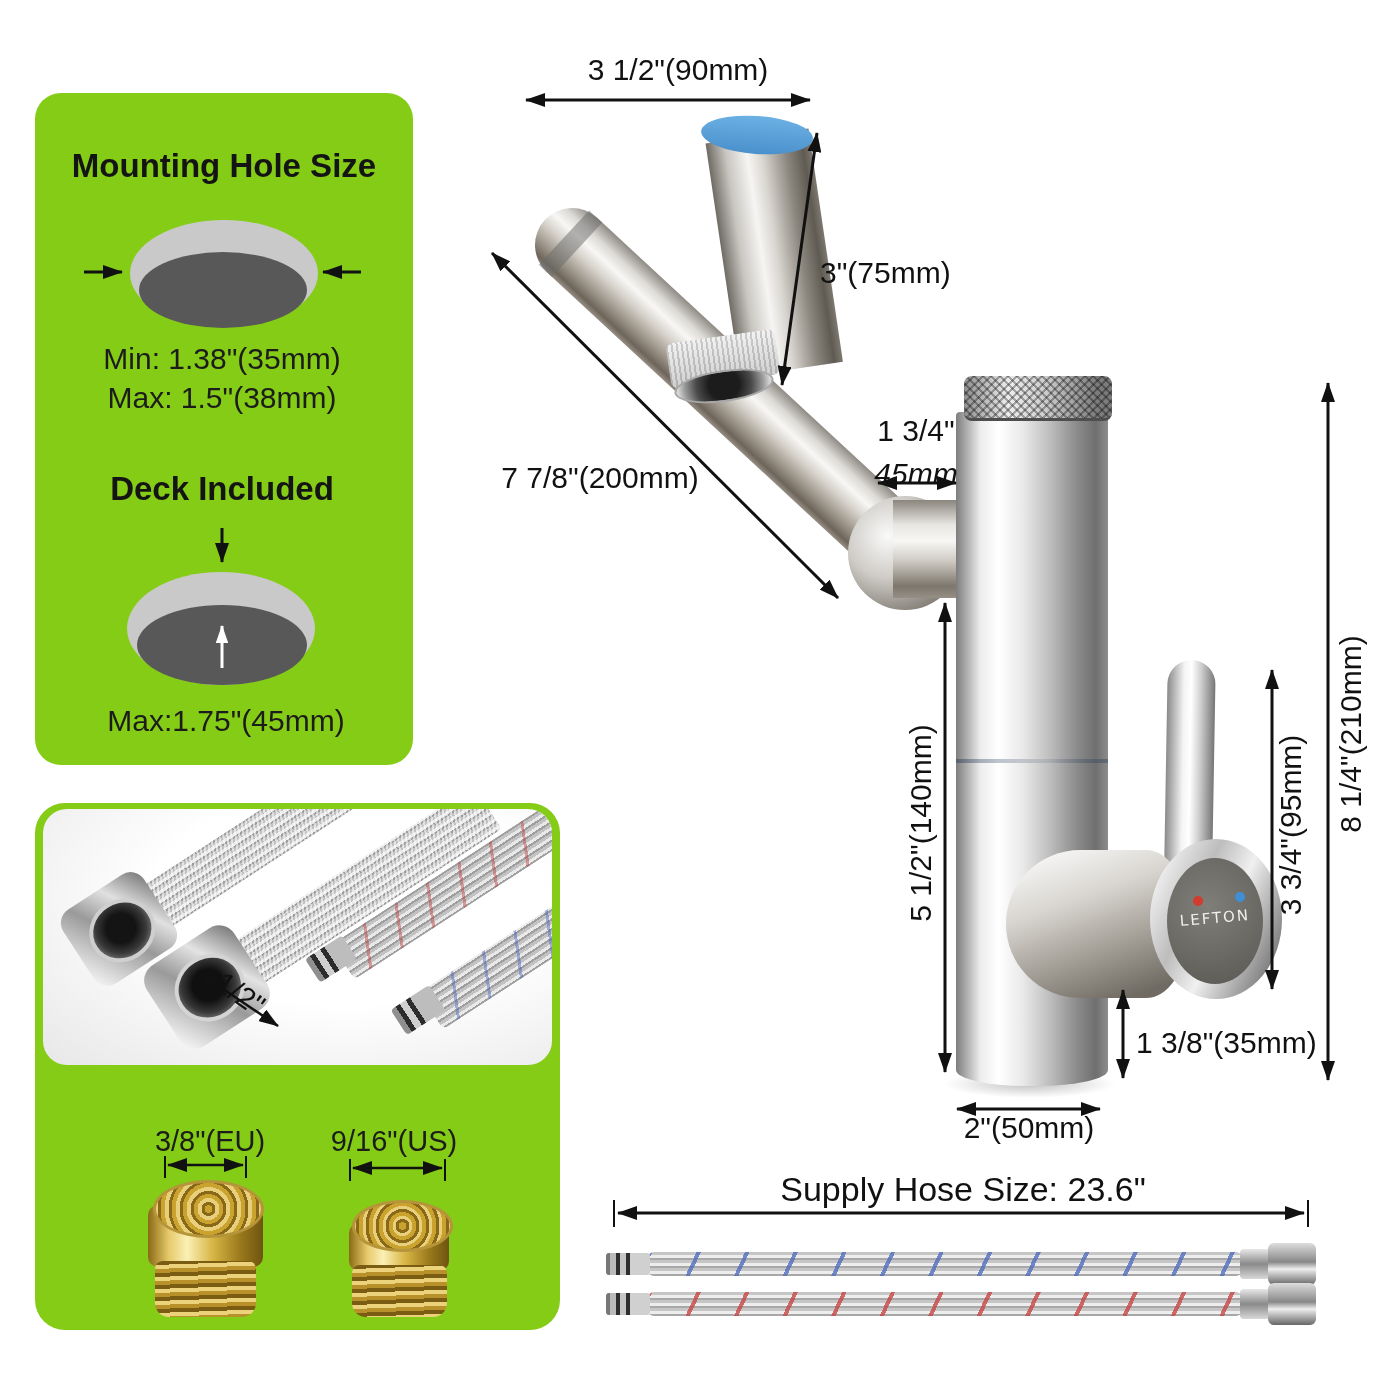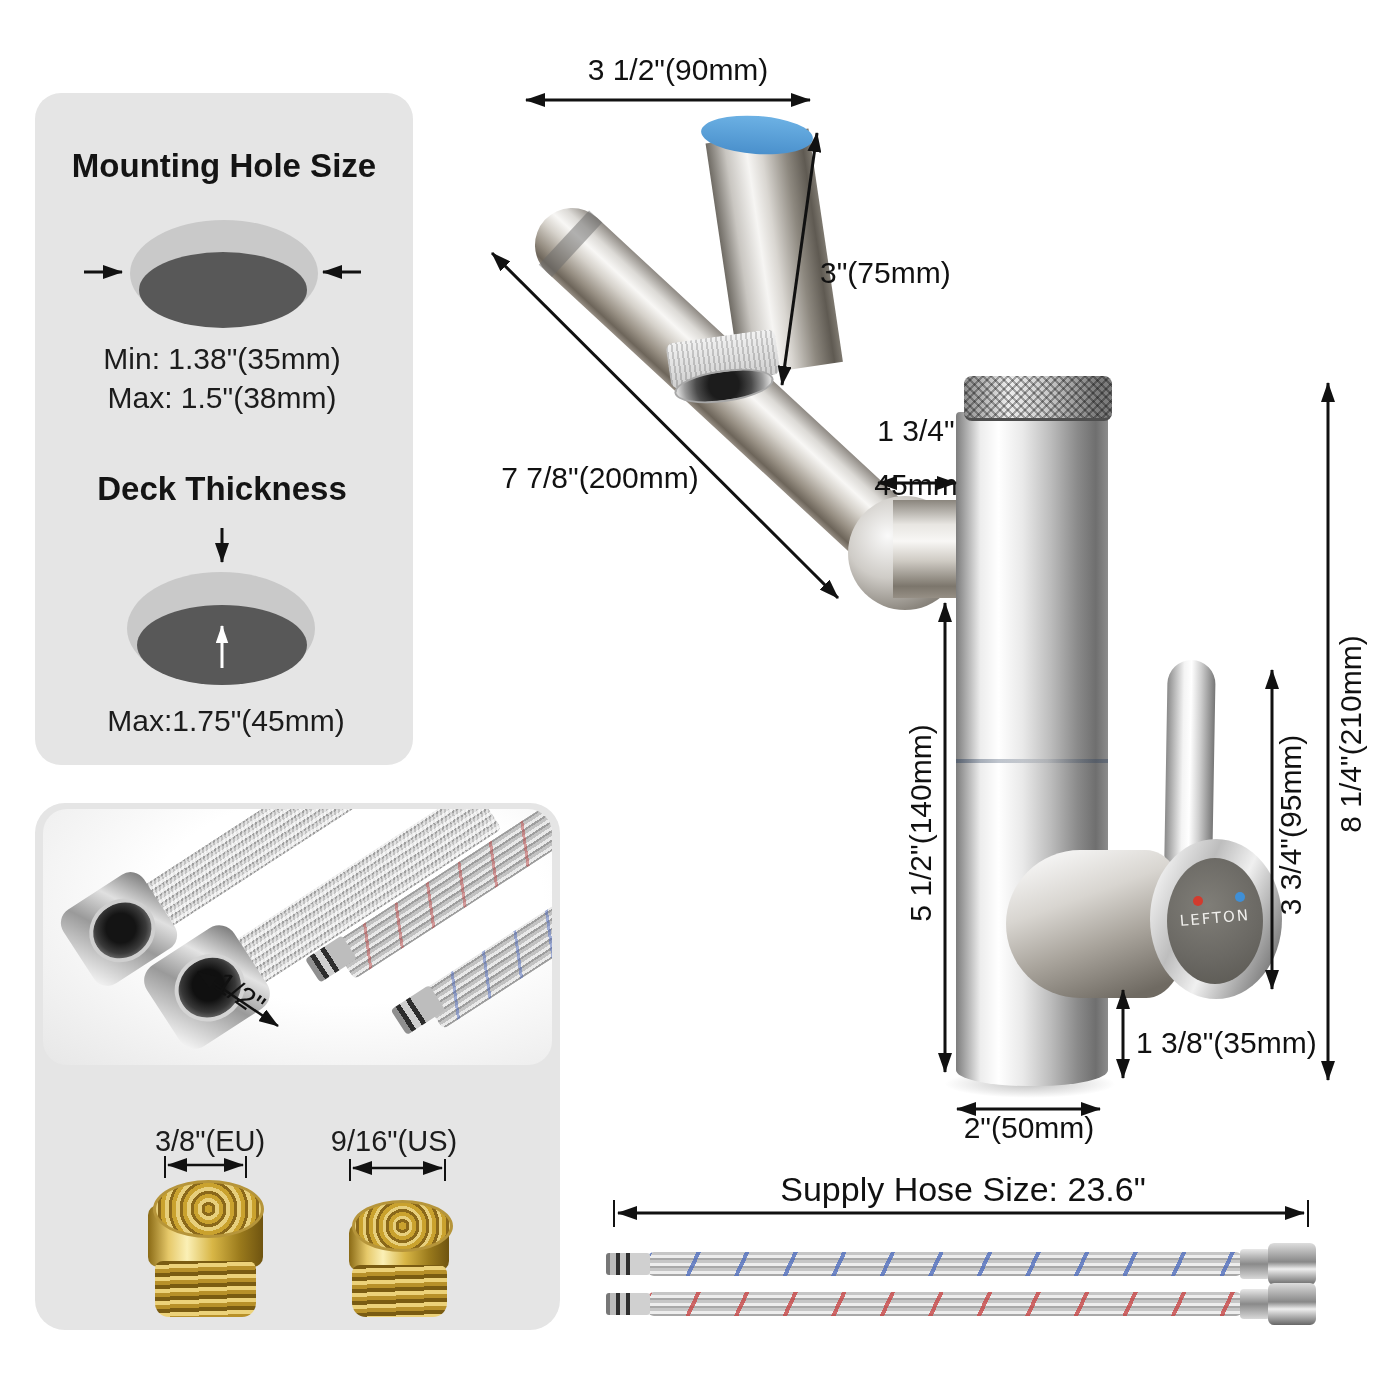--- a/index.html
+++ b/index.html
@@ -1,19 +1,19 @@
 <!DOCTYPE html>
 <html><head>
 <meta charset="utf-8">
 <style>
   html,body{margin:0;padding:0;background:#fff;}
   .stage{position:relative;width:1400px;height:1400px;background:#fff;overflow:hidden;
          font-family:"Liberation Sans",sans-serif;color:#111;}
   .abs{position:absolute;}
-  .panel{position:absolute;background:#e5e5e5;border-radius:26px;}
+  .panel{position:absolute;background:#84cc16;border-radius:26px;}
   .ttl{position:absolute;font-weight:bold;font-size:33px;white-space:nowrap;
        transform:translate(-50%,-50%);color:#141414;}
   .lbl{position:absolute;font-size:30px;white-space:nowrap;transform:translate(-50%,-50%);color:#1c1c1c;}
   .dim{position:absolute;font-size:30px;white-space:nowrap;color:#111;}
   .dim.c{transform:translate(-50%,-50%);}
   .dim.rot{transform:translate(-50%,-50%) rotate(-90deg);}
   .ellipse{position:absolute;border-radius:50%;}
   .metal-v{background:linear-gradient(90deg,#7d7d7d 0%,#ededed 16%,#ffffff 28%,#e9e9e9 44%,#bdbdbd 62%,#8a8a8a 80%,#6f6f6f 92%,#8c8c8c 100%);}
   .metal-h{background:linear-gradient(180deg,#8f8a84 0%,#dcdad6 20%,#f8f7f5 36%,#d5d1ca 54%,#978f83 78%,#6d655a 92%,#968e84 100%);}
   .braid{background:
@@ -35,21 +35,21 @@
 
   <div class="panel" style="left:35px;top:93px;width:378px;height:672px;">
     <div class="ttl txt" style="left:189px;top:73px;">Mounting Hole Size</div>
 
     <div class="ellipse" style="left:95px;top:127px;width:188px;height:107px;background:#c9c9c9;"></div>
     <div class="ellipse" style="left:104px;top:159px;width:168px;height:76px;background:#585858;"></div>
 
     <div class="lbl txt" style="left:187px;top:266px;">Min: 1.38"(35mm)</div>
     <div class="lbl txt" style="left:187px;top:305px;">Max: 1.5"(38mm)</div>
 
-    <div class="ttl txt" style="left:187px;top:396px;">Deck Thickness</div>
+    <div class="ttl txt" style="left:187px;top:396px;">Deck Included</div>
 
     <div class="ellipse" style="left:92px;top:479px;width:188px;height:113px;background:#c9c9c9;"></div>
     <div class="ellipse" style="left:102px;top:512px;width:170px;height:80px;background:#585858;"></div>
 
     <div class="lbl txt" style="left:191px;top:628px;">Max:1.75"(45mm)</div>
   </div>
 
   <div class="panel" style="left:35px;top:803px;width:525px;height:527px;border-radius:30px;">
 
     <div class="abs" style="left:8px;top:6px;width:509px;height:256px;overflow:hidden;border-radius:24px;
@@ -209,21 +209,21 @@
     </g>
     <g stroke="#ffffff" stroke-width="3" fill="none">
       <line x1="222" y1="668" x2="222" y2="626" marker-end="url(#ahw)"></line>
     </g>
   </svg>
 
   <div class="dim c txt" style="left:678px;top:70px;">3 1/2"(90mm)</div>
   <div class="dim txt" style="left:820px;top:256px;">3"(75mm)</div>
   <div class="dim c txt" style="left:600px;top:478px;">7 7/8"(200mm)</div>
   <div class="dim c txt" style="left:916px;top:431px;">1 3/4"</div>
-  <div class="dim c txt" style="left:916px;top:485px;">45mm</div>
+  <div class="dim c txt" style="left:916px;top:474px;font-style:italic;">45mm</div>
   <div class="dim rot txt" style="left:921px;top:823px;">5 1/2"(140mm)</div>
   <div class="dim rot txt" style="left:1291px;top:825px;">3 3/4"(95mm)</div>
   <div class="dim rot txt" style="left:1351px;top:734px;">8 1/4"(210mm)</div>
   <div class="dim txt" style="left:1136px;top:1026px;">1 3/8"(35mm)</div>
   <div class="dim c txt" style="left:1029px;top:1128px;">2"(50mm)</div>
   <div class="dim c txt" style="left:963px;top:1189px;font-size:34px;">Supply Hose Size: 23.6"</div>
 
 </div>
 
 </body></html>

